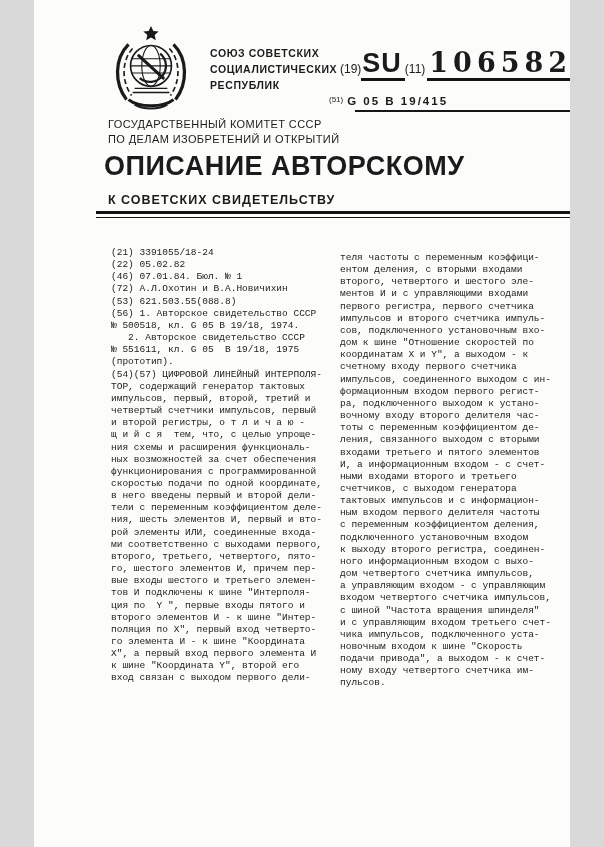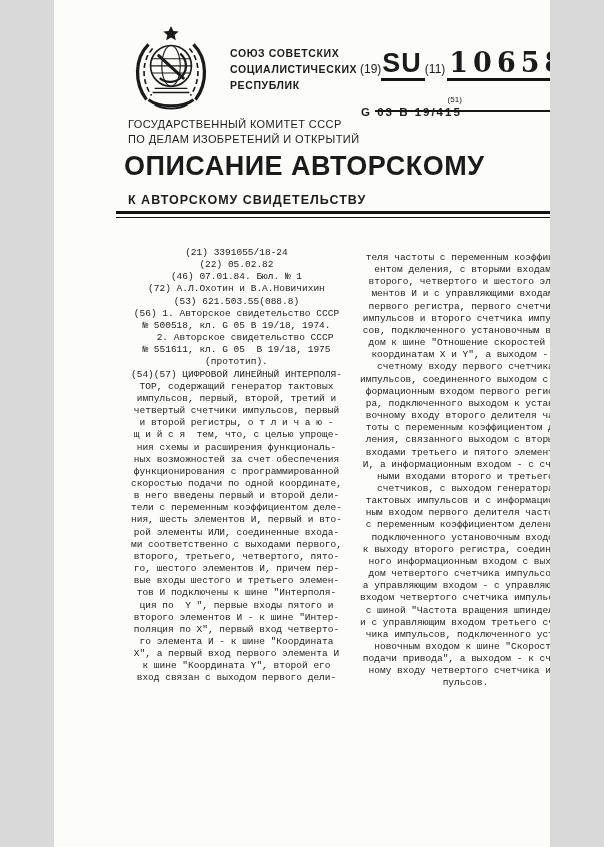--- a/index.html
+++ b/index.html
@@ -1,17 +1,17 @@
 <!DOCTYPE html>
 <html lang="ru"><head>
 <meta charset="utf-8">
 <style>
   html,body { margin:0; padding:0; background:#d9d9d9; }
   .page {
-    position:relative; width:496px; height:847px; margin:0 auto;
+    position:relative; width:536px; height:847px; margin:0 auto;
     background:#fcfcfa; color:#1b1b1b; overflow:hidden;
     font-family:"Liberation Sans", sans-serif;
   }
   
   .emblem { position:absolute; left:70px; top:24px; width:94px; height:94px; }
   .country {
     position:absolute; left:176px; top:45px;
     font-size:10.5px; font-weight:bold; line-height:16px; letter-spacing:0.6px;
     white-space:pre;
   }
@@ -27,22 +27,22 @@
   .num-group {
     display:flex; align-items:flex-end;
     border-bottom:3px solid #141414; margin-left:2px; line-height:30px;
   }
   .doc-number {
     font-family:"DejaVu Serif", serif; font-size:27px; font-weight:bold;
     letter-spacing:5px; padding:0 2px;
   }
   .kind-code { font-size:25px; font-weight:bold; margin-left:26px; padding-right:8px; }
   .ipc-line {
-    position:absolute; left:303px; top:95px;
-    display:flex; align-items:flex-end;flex-direction:column;
+    position:absolute; left:295px; top:95px;
+    display:flex; align-items:flex-start;
   }
   .ipc-label { font-size:8px; padding-bottom:2px; }
   .ipc-code { font-size:11.5px; font-weight:bold; letter-spacing:2px; margin-left:4px; }
   .ipc-underline { position:absolute; left:321px; top:110px; width:246px; height:2px; background:#161616; }
   .committee {
     position:absolute; left:74px; top:117px;
     font-size:11px; font-weight:normal; line-height:15px; letter-spacing:0.4px;
     white-space:pre;
   }
   
@@ -55,21 +55,21 @@
     font-size:12.5px; font-weight:bold; letter-spacing:1px;
   }
   .rule {
     position:absolute; left:62px; top:211px; width:524px; height:3px;
     border-top:3px solid #131313; border-bottom:1px solid #131313;
   }
   
   .col {
     position:absolute; white-space:pre;
     font-family:"Liberation Mono","DejaVu Sans Mono",monospace;
-    font-size:9.5px; line-height:12.15px; color:#222;text-align:center;
+    font-size:9.5px; line-height:12.15px; color:#222;
   }
   .col-left  { left:77px;  top:247px; }
   .col-right { left:306px; top:252px; }
   
   .side-id {
     position:absolute; left:601px; top:383px; width:350px; height:52px;
     transform:rotate(90deg); transform-origin:0 0;
     display:flex; align-items:flex-end;
   }
   .side-id .su-code { font-size:25px; }
@@ -110,29 +110,29 @@
     <span class="su-code">SU</span>
     <span class="code-small">(11)</span>
     <span class="num-group">
       <span class="doc-number">1065825</span>
       <span class="kind-code">A</span>
     </span>
   </div>
 
   <div class="ipc-line">
     <span class="ipc-label">(51)</span>
-    <span class="ipc-code">G 03 B 19/415</span>
+    <span class="ipc-code">G 05 B 19/415</span>
   </div>
   <div class="ipc-underline"></div>
 
   <div class="committee">ГОСУДАРСТВЕННЫЙ КОМИТЕТ СССР
 ПО ДЕЛАМ ИЗОБРЕТЕНИЙ И ОТКРЫТИЙ</div>
 
   <div class="doc-title">ОПИСАНИЕ АВТОРСКОМУ</div>
-  <div class="doc-subtitle">К АВТОРСКОМУ СВИДЕТЕЛЬСТВУ</div>
+  <div class="doc-subtitle">К СОВЕТСКИХ СВИДЕТЕЛЬСТВУ</div>
 
   <div class="rule"></div>
 
   <div class="col col-left">(21) 3391055/18-24
 (22) 05.02.82
 (46) 07.01.84. Бюл. № 1
 (72) А.Л.Охотин и В.А.Новичихин
 (53) 621.503.55(088.8)
 (56) 1. Авторское свидетельство СССР
 № 500518, кл. G 05 B 19/18, 1974.

